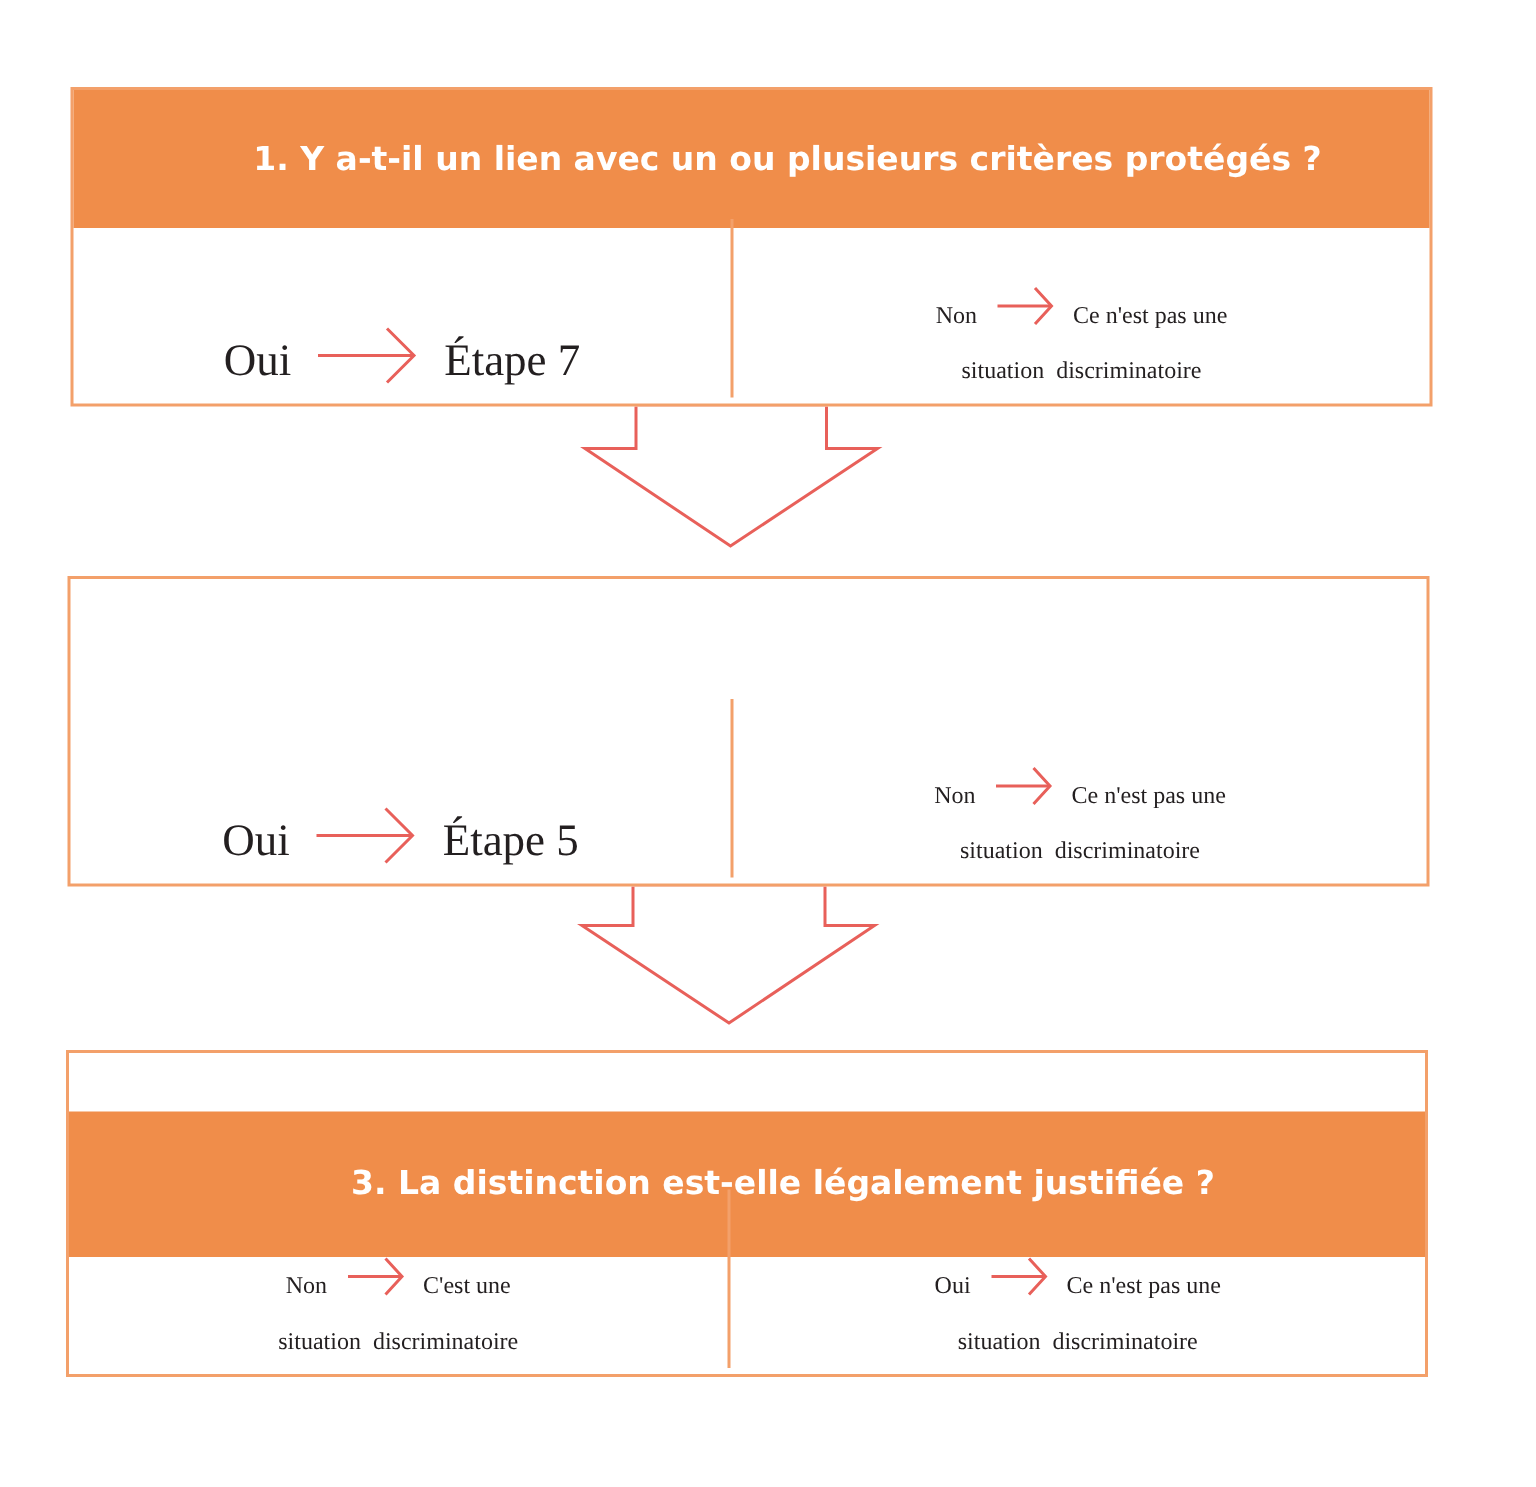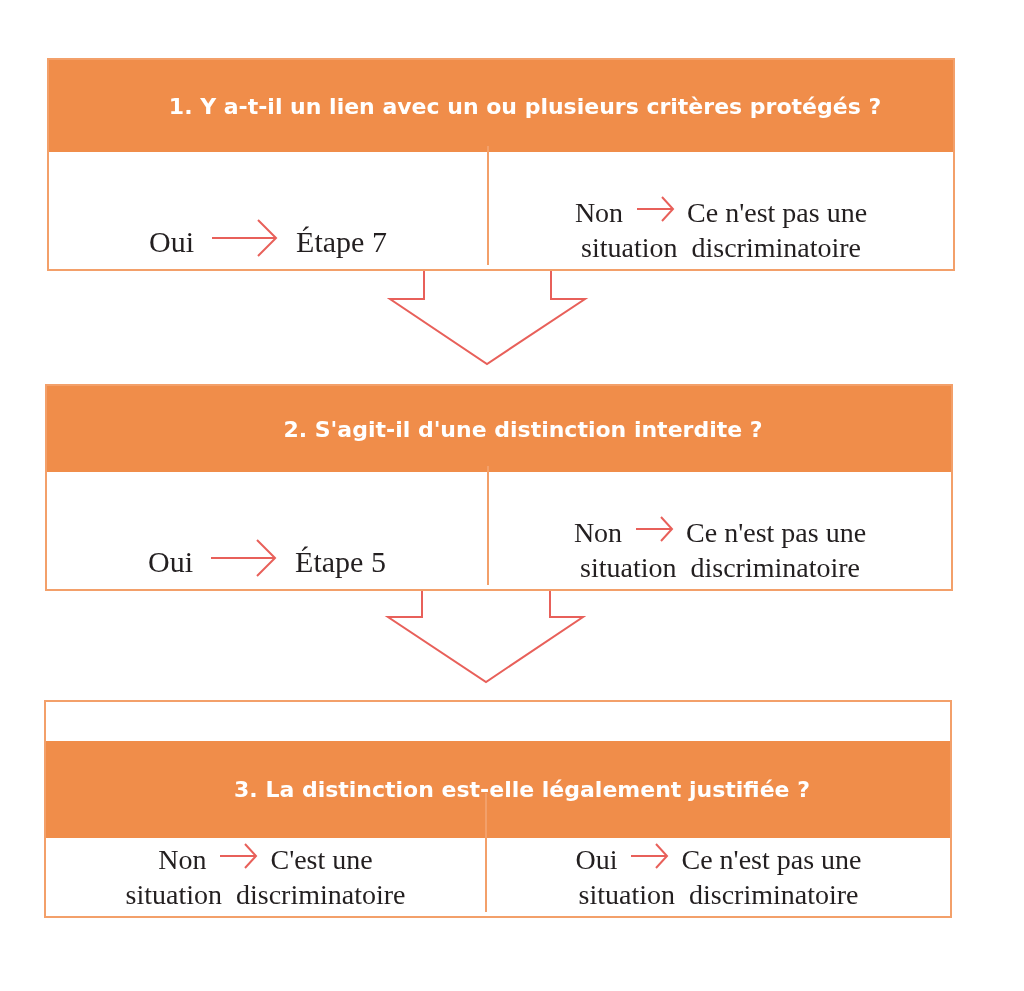--- a/index.html
+++ b/index.html
@@ -8,21 +8,21 @@
   .step { position:absolute; border:2px solid #f3a06a; box-sizing:border-box; background:#fff; }
   .step-header { position:absolute; left:0; right:0; top:0; background:#f08d4a;
                  color:#fff; font-weight:bold; font-size:22px; display:flex;
                  align-items:center; justify-content:center;padding-left:48px; }
   .cell { position:absolute; bottom:4px; display:flex; align-items:flex-end; justify-content:center;
           text-align:center; box-sizing:border-box;font-family:Liberation Serif, serif; }
   .cell.left { left:0; border-right:2px solid #f3a06a; }
   .cell.right { right:0; }
   .row { display:flex; align-items:center; justify-content:center; }
   .big { font-size:30px; }
-  .small { font-size:28px; line-height:34px; }
+  .small { font-size:16px; line-height:34px; }
   .arr { display:inline-block; margin:0 16px; }
   .flow-arrow { position:absolute; left:0; top:0; }
 </style>
 </head>
 <body>
 
 <svg class="flow-arrow" width="1024" height="991">
   <polygon points="424,270 424,299 390,299 487,364 585,299 551,299 551,270" fill="none" stroke="#e8605a" stroke-width="2"></polygon>
   <polygon points="422,590 422,617 388,617 486,682 583,617 550,617 550,590" fill="none" stroke="#e8605a" stroke-width="2"></polygon>
   <rect x="0" y="0" width="0" height="0"></rect>
@@ -53,21 +53,20 @@
             </svg>
         </span>
         <span>Ce n'est pas une</span>
       </div>
       <div style="white-space:pre;">situation  discriminatoire</div>
     </div>
   </div>
 </div>
 
 <div class="step" style="left:45px; top:384px; width:908px; height:207px;">
-  <div class="step-header" style="height:86px;">2. S'agit-il d'une distinction interdite ?</div>
   <div class="cell left" style="width:442px; height:119px;">
     <div class="row big">
       <span>Oui</span>
       <span class="arr">
         <svg width="70" height="40">
             <line x1="2" y1="20" x2="66" y2="20" stroke="#e8605a" stroke-width="2"></line>
             <polyline points="48,2 66,20 48,38" fill="none" stroke="#e8605a" stroke-width="2"></polyline>
           </svg>
       </span>
       <span>Étape 5</span>

